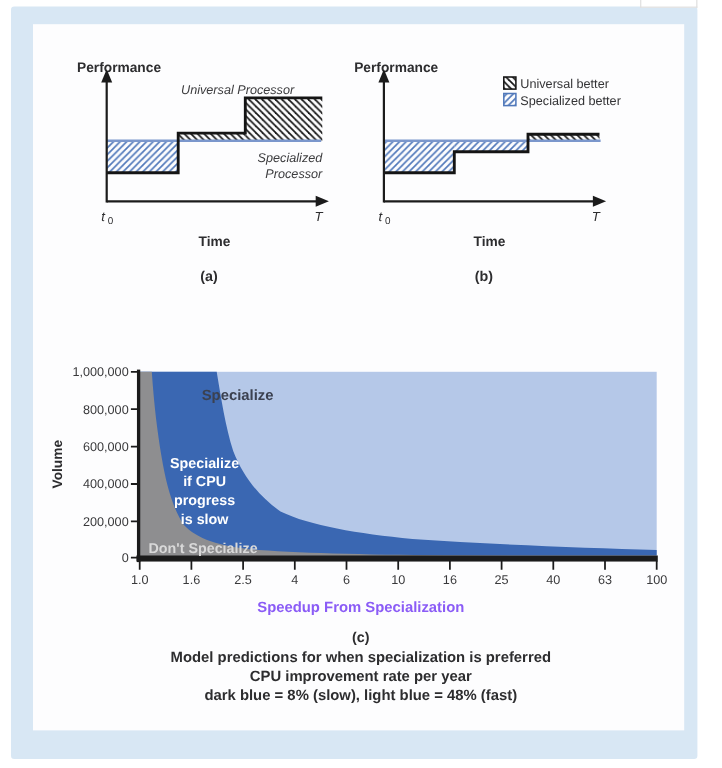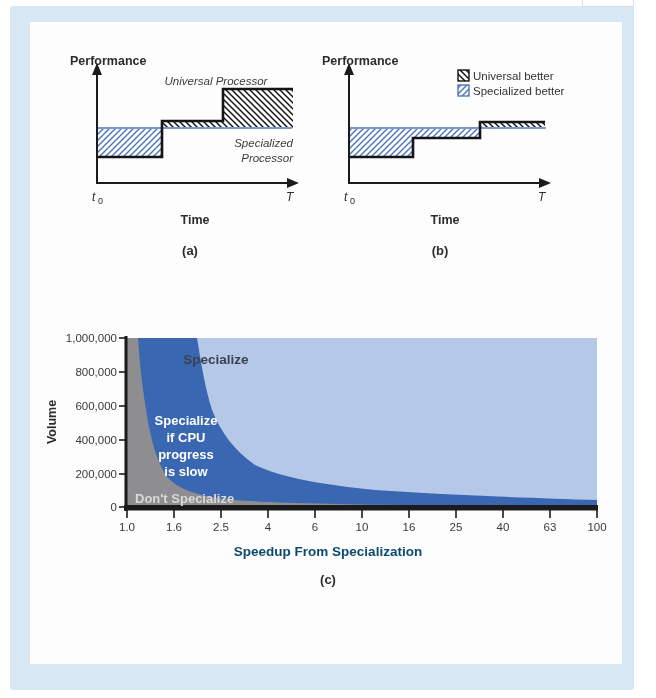--- a/index.html
+++ b/index.html
@@ -4,21 +4,21 @@
 <style>
   html,body{margin:0;padding:0;background:#ffffff;}
   body{width:656px;height:698px;font-family:"Liberation Sans",sans-serif;}
   .stage{position:relative;width:656px;height:698px;overflow:hidden;background:#ffffff;}
   .frame{position:absolute;left:10px;top:6px;width:624px;height:684px;background:#d8e7f4;border-radius:3px;}
   .card{position:absolute;left:30px;top:22px;width:592px;height:642px;background:#fdfdfe;}
   .notch{position:absolute;left:582px;top:0;width:50px;height:6px;background:#ffffff;border:1px solid #dcdcdc;border-top:none;}
   .abs{position:absolute;}
   .tag{font-weight:bold;font-size:13px;color:#2d2d2f;text-align:center;}
   .cap{width:656px;text-align:center;font-weight:bold;font-size:13.5px;line-height:17px;color:#2d2d2f;}
-  .xtitle{width:656px;text-align:center;font-weight:bold;font-size:13.5px;color:#0c4a6e;}
+  .xtitle{width:656px;text-align:center;font-weight:bold;font-size:13.5px;color:#8b5cf6;}
   svg text{font-family:"Liberation Sans",sans-serif;}
   .lblBold{font-weight:bold;font-size:12.5px;fill:#2d2d2f;}
   .lblItal{font-style:italic;font-size:11.5px;fill:#3c3c3e;}
   .lblAxis{font-style:italic;font-size:12px;fill:#2d2d2f;}
   .lblLeg{font-size:11.5px;fill:#333335;}
   .tick{font-size:11.5px;fill:#39393b;}
 </style>
 </head>
 <body>
 
@@ -157,13 +157,18 @@
       <text x="146" y="129">progress</text>
       <text x="146" y="146">is slow</text>
     </g>
     <text x="95" y="172.5" font-size="13" font-weight="600" fill="#d9d9d9">Don't Specialize</text>
 
     <text transform="translate(16,92) rotate(-90)" text-anchor="middle" font-size="12.5" font-weight="bold" fill="#2d2d2f">Volume</text>
   </svg>
 
   <div class="abs xtitle" style="left:0;top:544px">Speedup From Specialization</div>
   <div class="abs tag" style="left:268px;top:572px;width:120px">(c)</div>
+  <div class="abs cap" style="left:0;top:589px">
+    <div>Model predictions for when specialization is preferred</div>
+    <div>CPU improvement rate per year</div>
+    <div>dark blue = 8% (slow), light blue = 48% (fast)</div>
+  </div>
 </div>
 
 </body></html>

